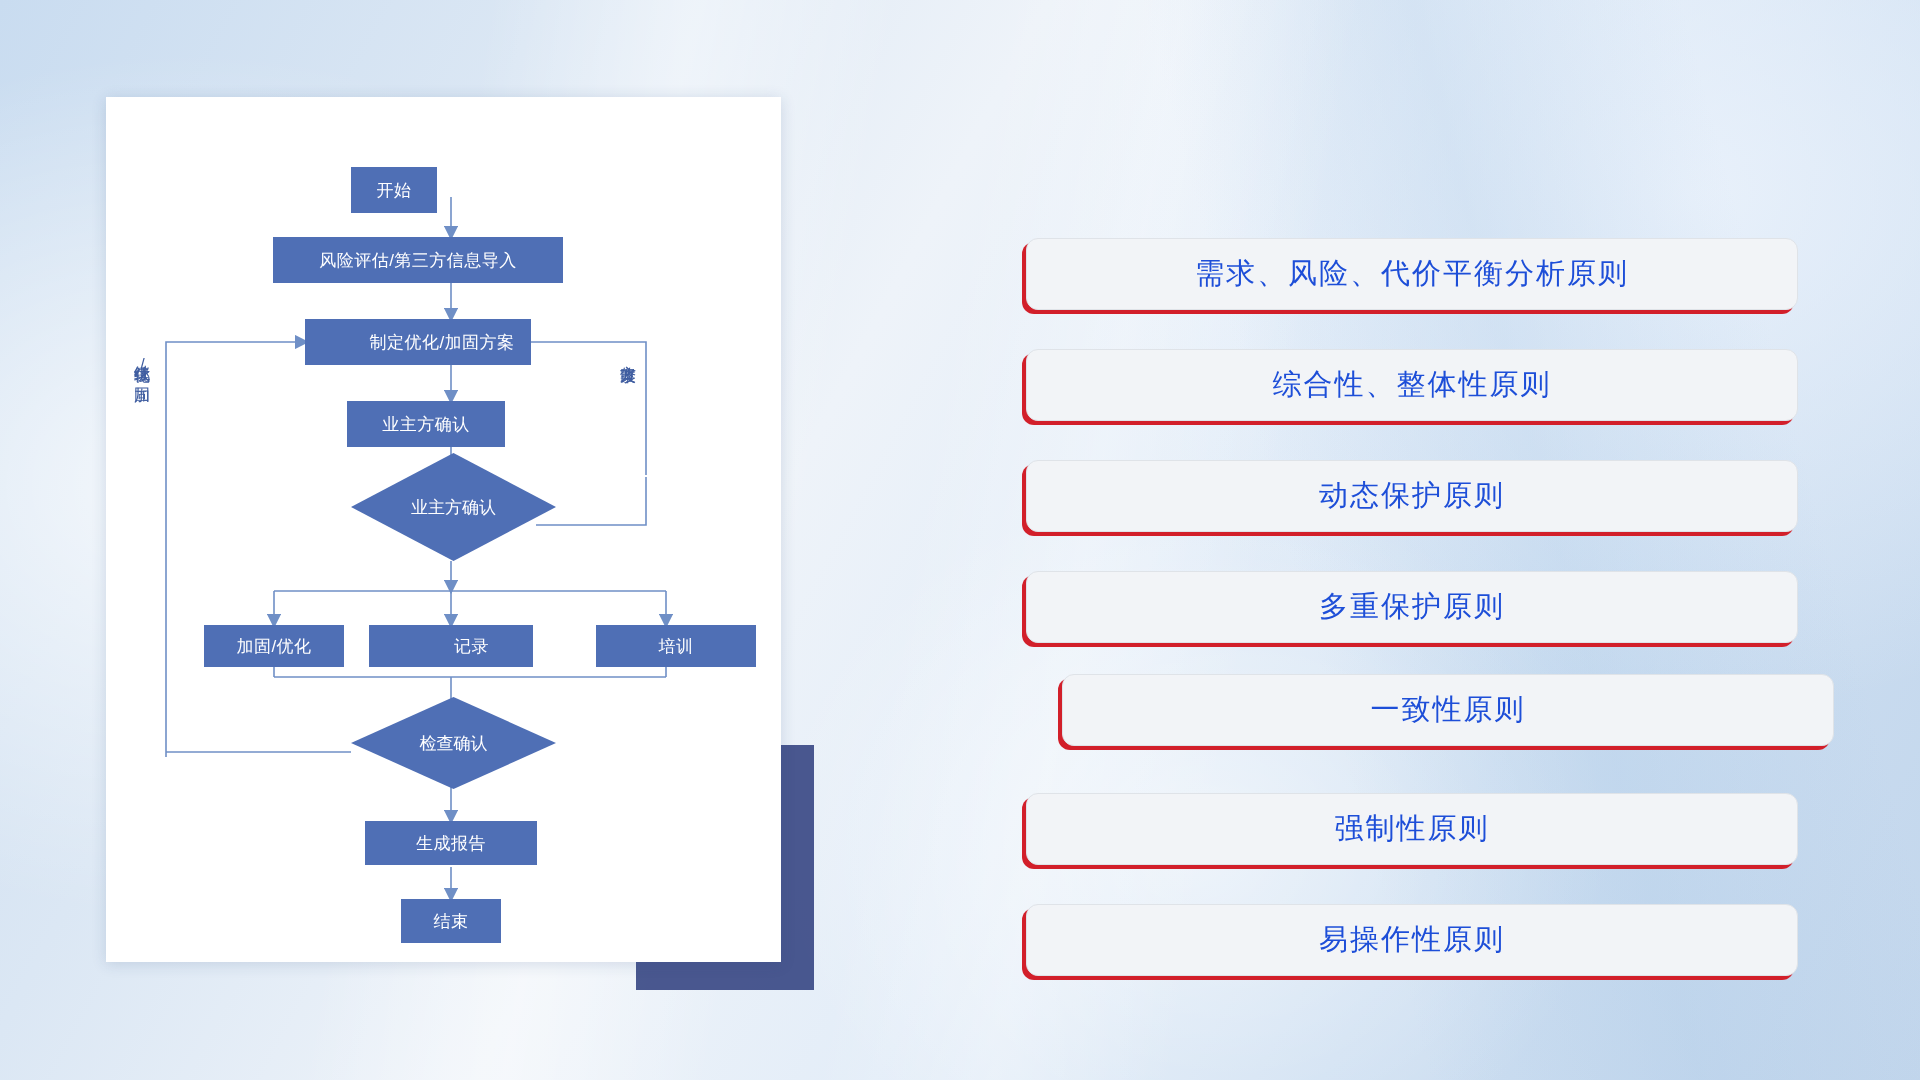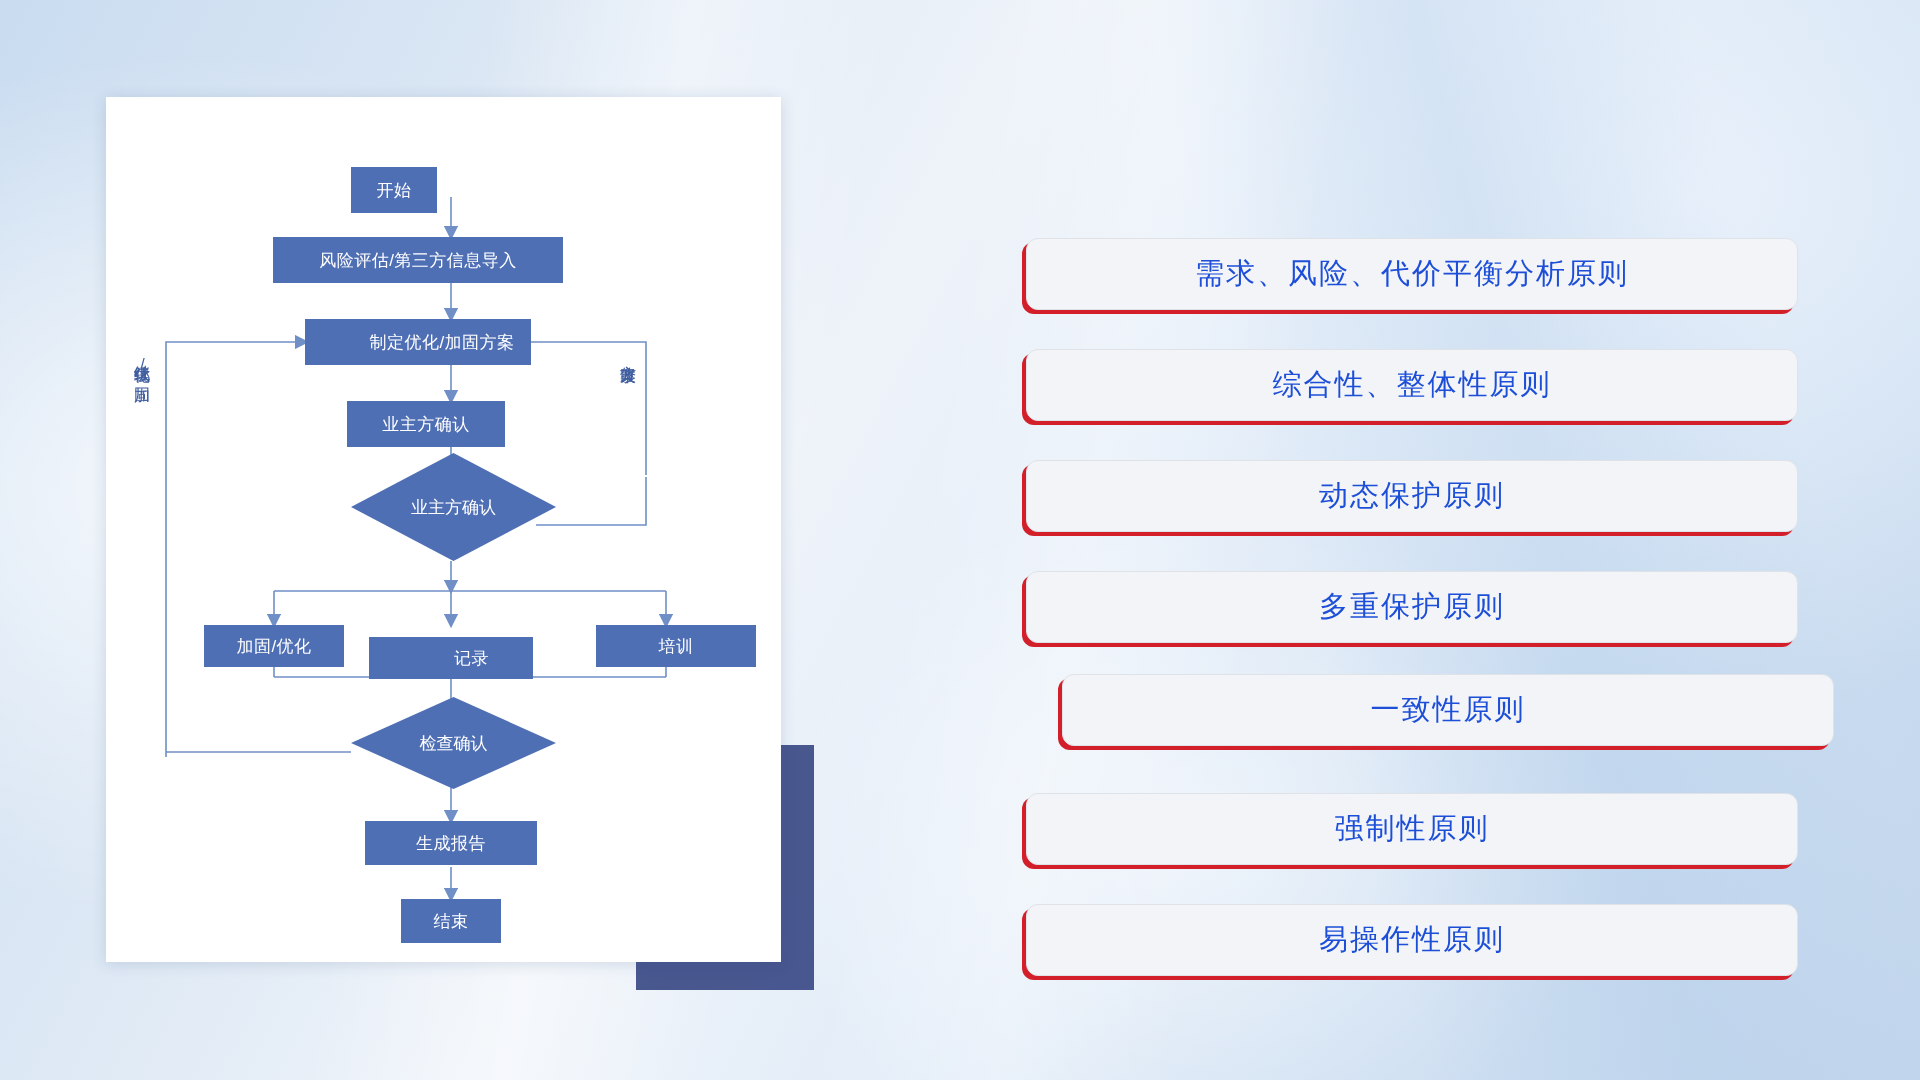--- a/index.html
+++ b/index.html
@@ -216,21 +216,21 @@
 
       <div class="diamond-wrap" style="left:245px; top:356px; width:205px; height:108px;">
         <div class="diamond-shape"></div>
         <span class="dtext">业主方确认</span>
       </div>
 
       <div class="node" style="left:98px; top:528px; width:140px; height:42px;">
         <span>加固/优化</span>
       </div>
 
-      <div class="node" style="left:263px; top:540px; width:164px; height:42px;padding-left:41px;">
+      <div class="node" style="left:263px; top:528px; width:164px; height:42px;padding-left:41px;">
         <span>记录</span>
       </div>
 
       <div class="node" style="left:490px; top:528px; width:160px; height:42px;">
         <span>培训</span>
       </div>
 
       <div class="diamond-wrap" style="left:245px; top:600px; width:205px; height:92px;">
         <div class="diamond-shape"></div>
         <span class="dtext">检查确认</span>

